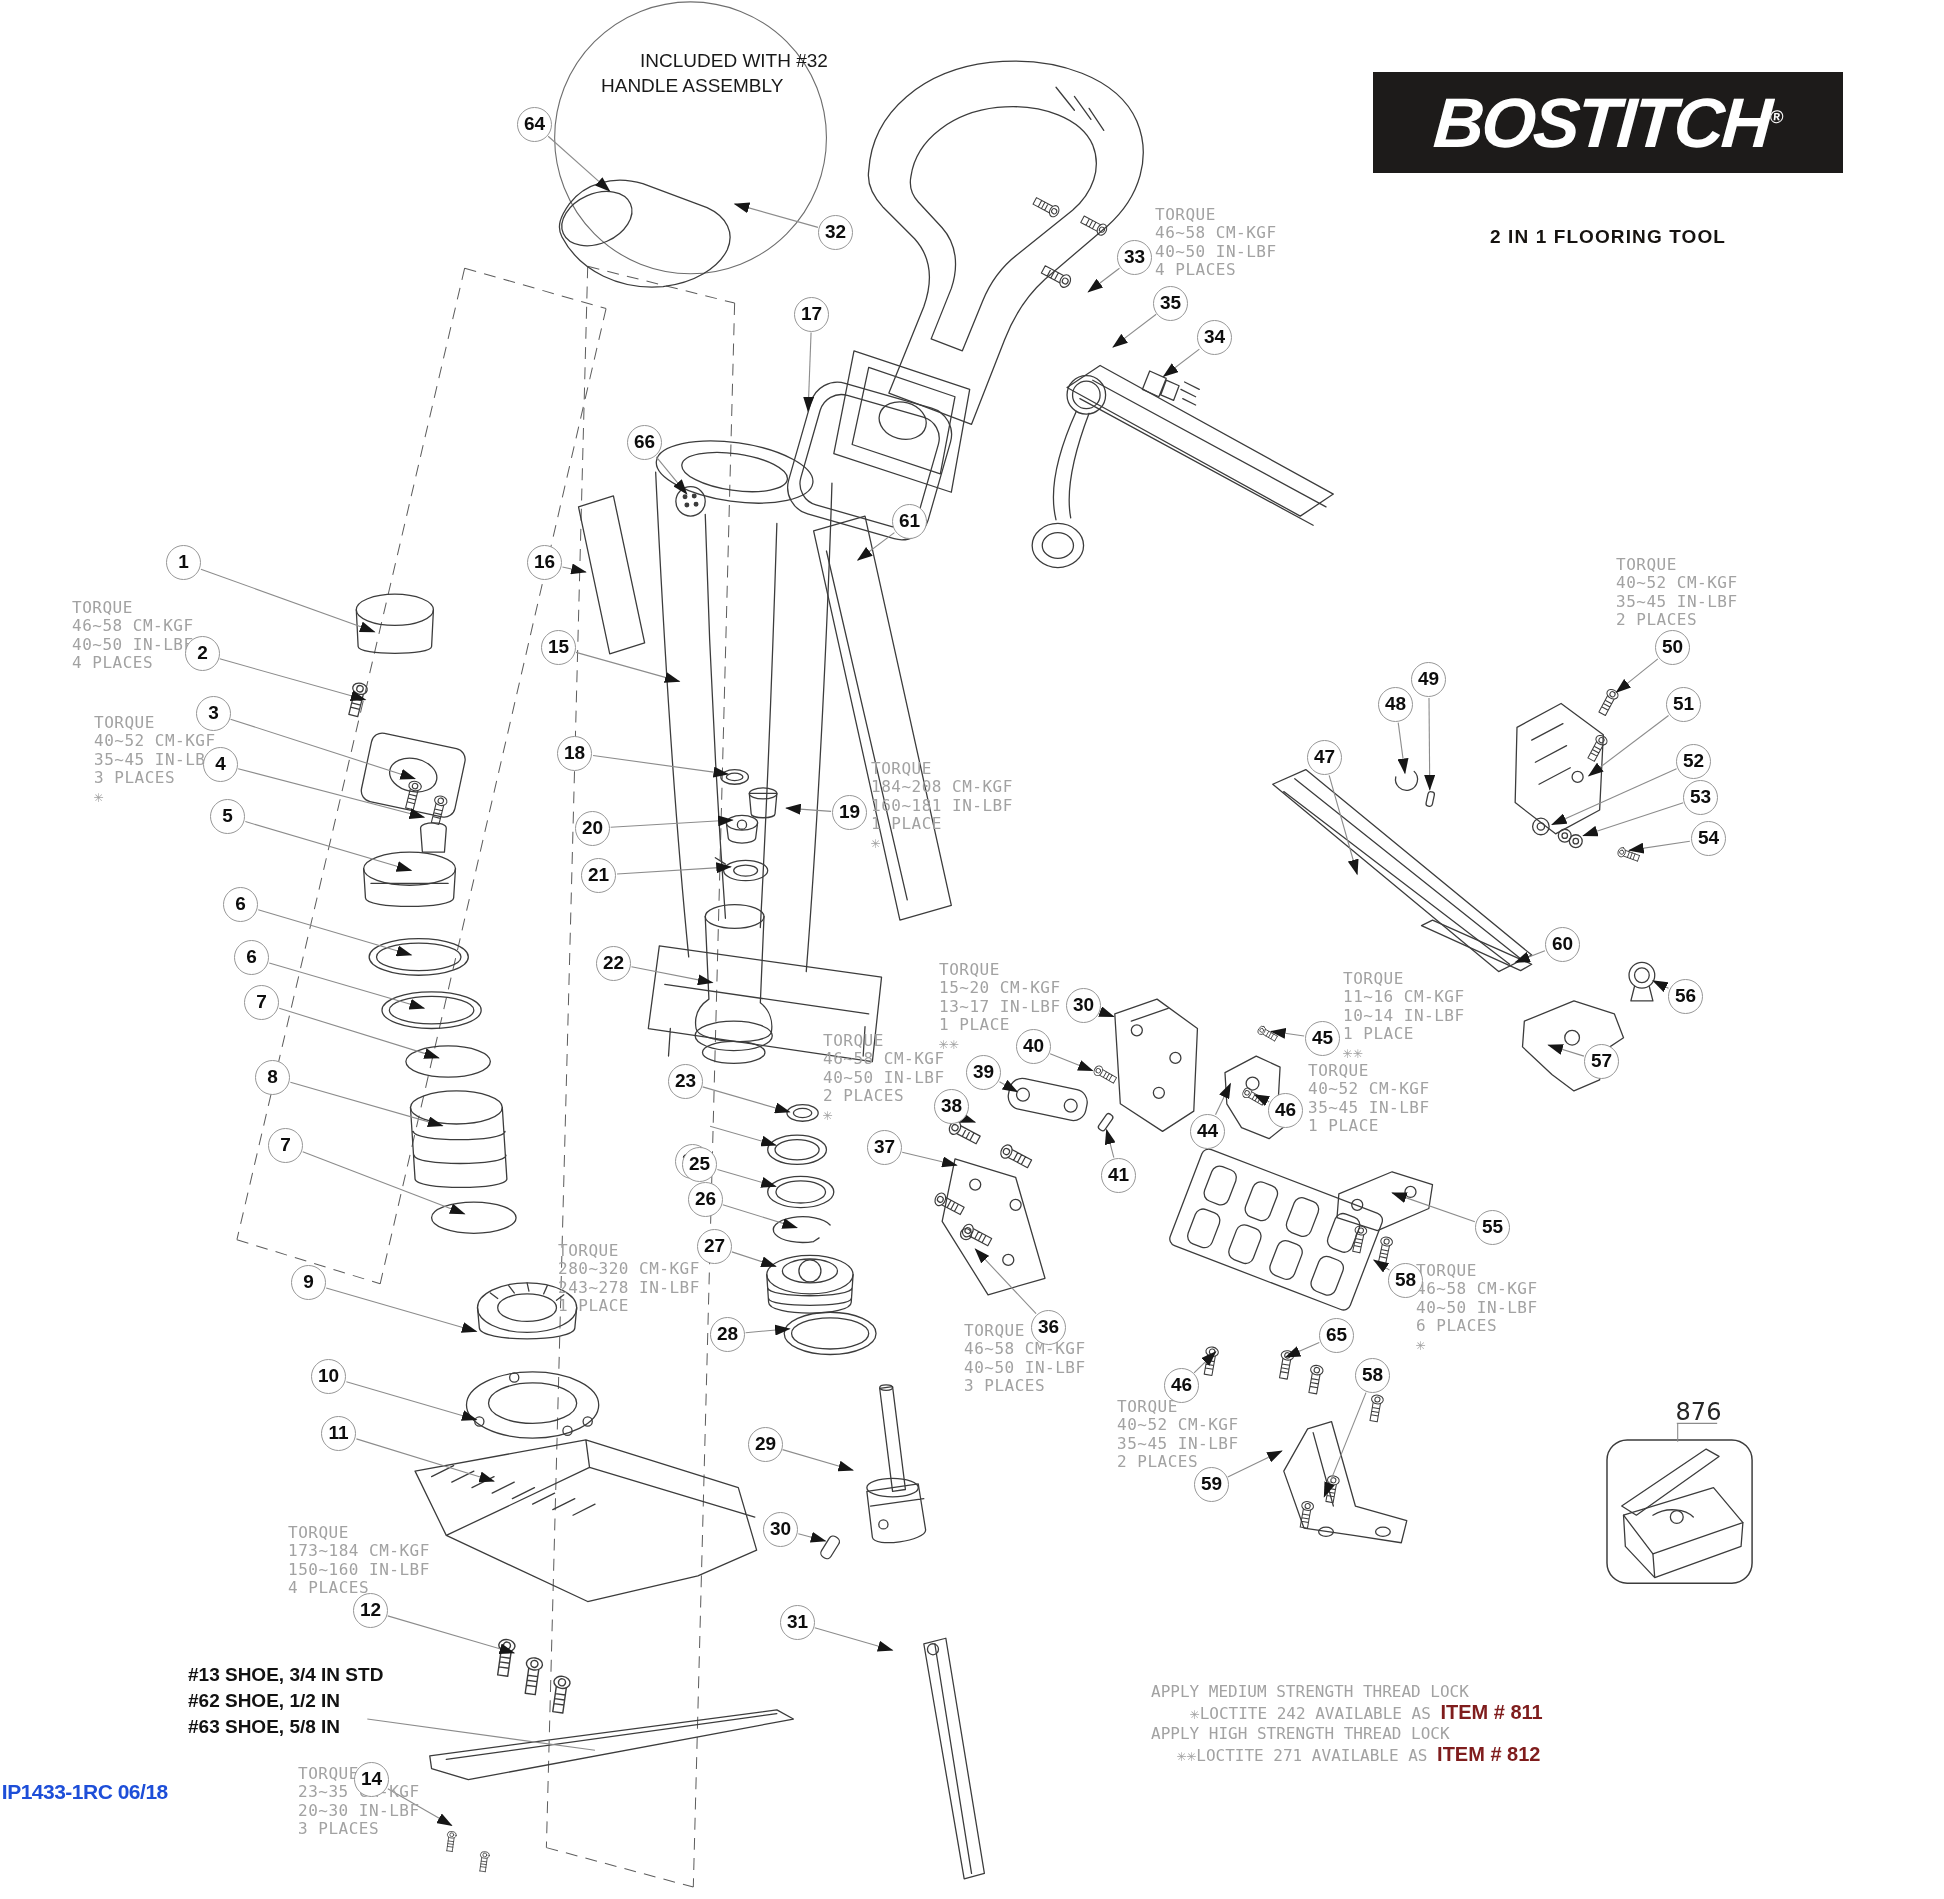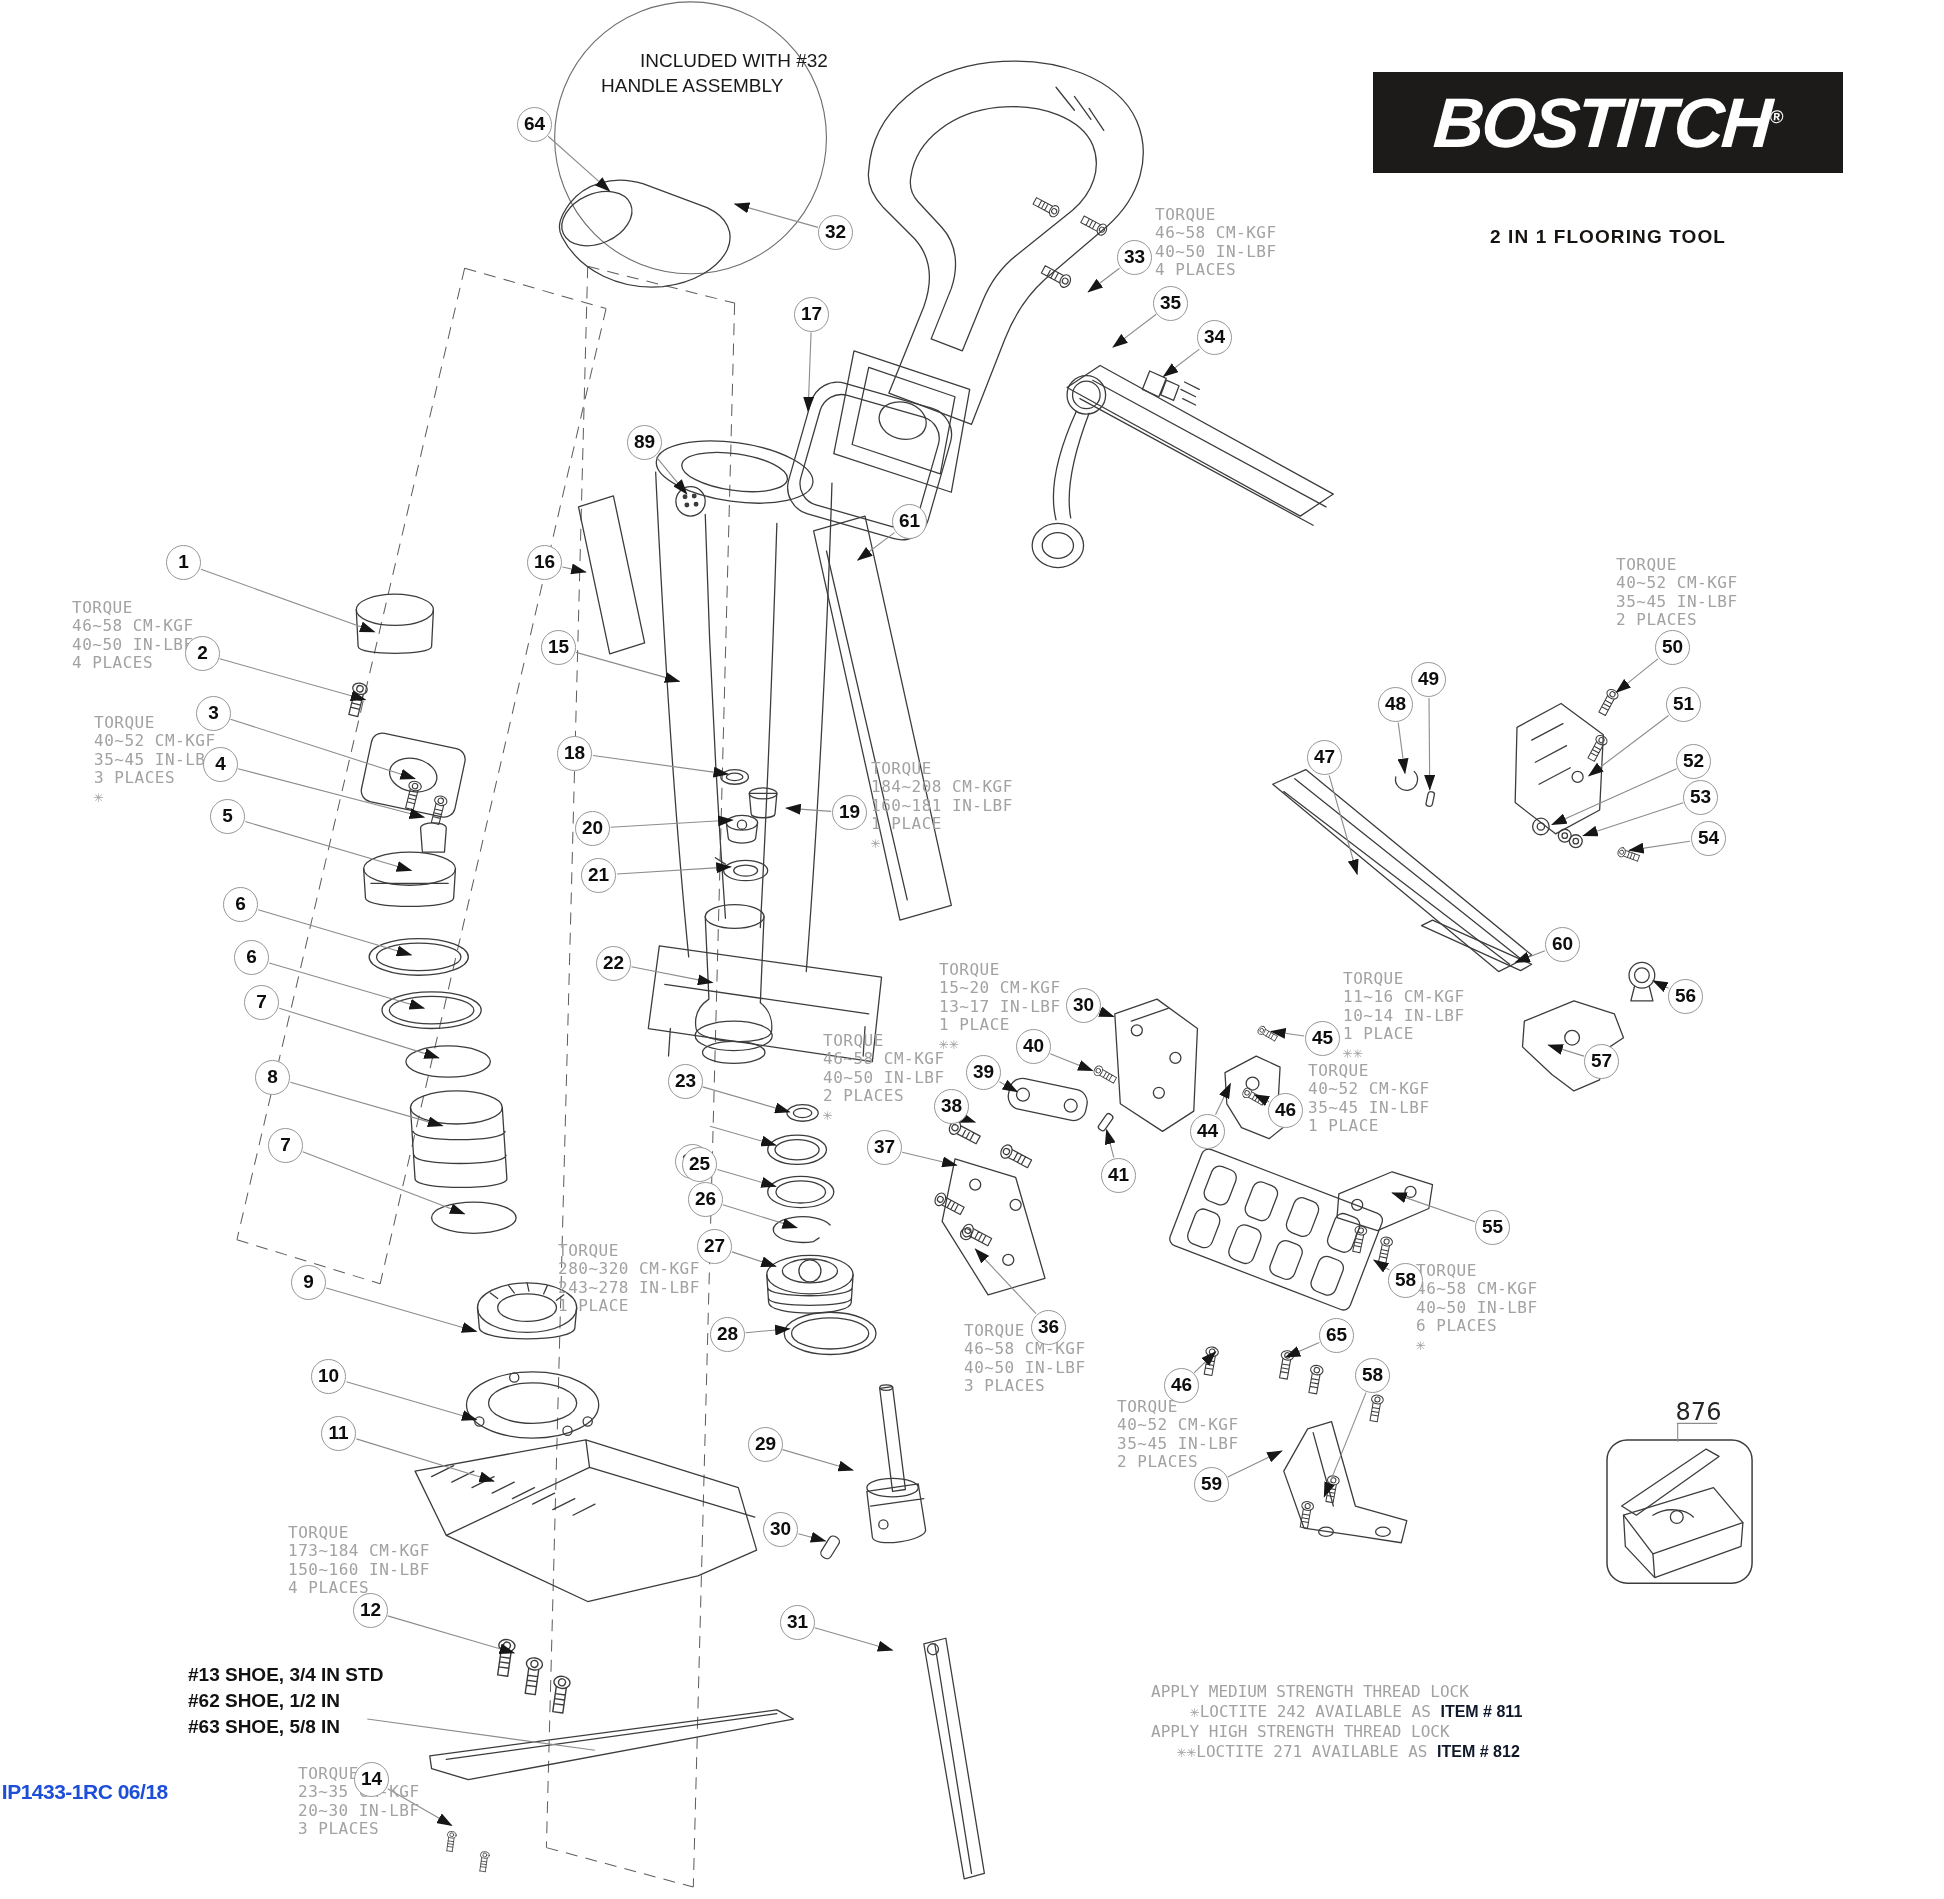--- a/index.html
+++ b/index.html
@@ -22,21 +22,21 @@
   .subtitle{position:absolute;left:1373px;top:226px;width:470px;text-align:center;
             font:800 19px "Liberation Sans",sans-serif;letter-spacing:1.1px;color:#161310;}
   .inset-label{position:absolute;font:400 19px "Liberation Sans",sans-serif;color:#191919;}
   .shoe-note{position:absolute;left:188px;top:1662px;font:700 19px/26px "Liberation Sans",sans-serif;
              color:#121212;}
   .threadlock{position:absolute;left:1151px;top:1682px;}
   .tl-row{font-family:"DejaVu Sans Mono",monospace;color:#a2a2a2;font-size:16px;
           line-height:20px;white-space:pre;}
   .tl-indent1{padding-left:39px;}
   .tl-indent2{padding-left:26px;}
-  .blk{font-family:"Liberation Sans",sans-serif;font-weight:700;font-size:16px;color:#0f172a;}
+  .blk{font-family:"Liberation Sans",sans-serif;font-weight:700;font-size:20px;color:#7f1d1d;}
   .doc-code{position:absolute;left:1.8px;top:1780px;font:700 21px "Liberation Sans",sans-serif;
             color:#1d4ed8;letter-spacing:-0.5px;}
   .box-label{position:absolute;left:1669px;top:1398px;width:59px;text-align:center;
              font:400 24px "DejaVu Sans",sans-serif;color:#262626;}
 </style>
 </head>
 <body>
 
 <div id="stage">
 
@@ -459,21 +459,21 @@
       <div class="balloon" style="left: 1475px; top: 1210px;">55</div>
       <div class="balloon" style="left: 1668px; top: 979px;">56</div>
       <div class="balloon" style="left: 1584px; top: 1044px;">57</div>
       <div class="balloon" style="left: 1388px; top: 1263px;">58</div>
       <div class="balloon" style="left: 1355px; top: 1358px;">58</div>
       <div class="balloon" style="left: 1194px; top: 1467px;">59</div>
       <div class="balloon" style="left: 1545px; top: 927px;">60</div>
       <div class="balloon" style="left: 892px; top: 504px;">61</div>
       <div class="balloon" style="left: 517px; top: 107px;">64</div>
       <div class="balloon" style="left: 1319px; top: 1318px;">65</div>
-      <div class="balloon" style="left: 627px; top: 425px;">89</div>
+      <div class="balloon" style="left: 627px; top: 425px;">66</div>
     </div>
 
   <div class="logo-box">
     <span class="logo-text"><span>BOSTITCH</span><span class="logo-reg">®</span></span>
   </div>
   <div class="subtitle">2 IN 1 FLOORING TOOL</div>
 
   <div class="inset-label" style="left:640px;top:50px;">INCLUDED WITH #32</div>
   <div class="inset-label" style="left:601px;top:75px;">HANDLE ASSEMBLY</div>
 

